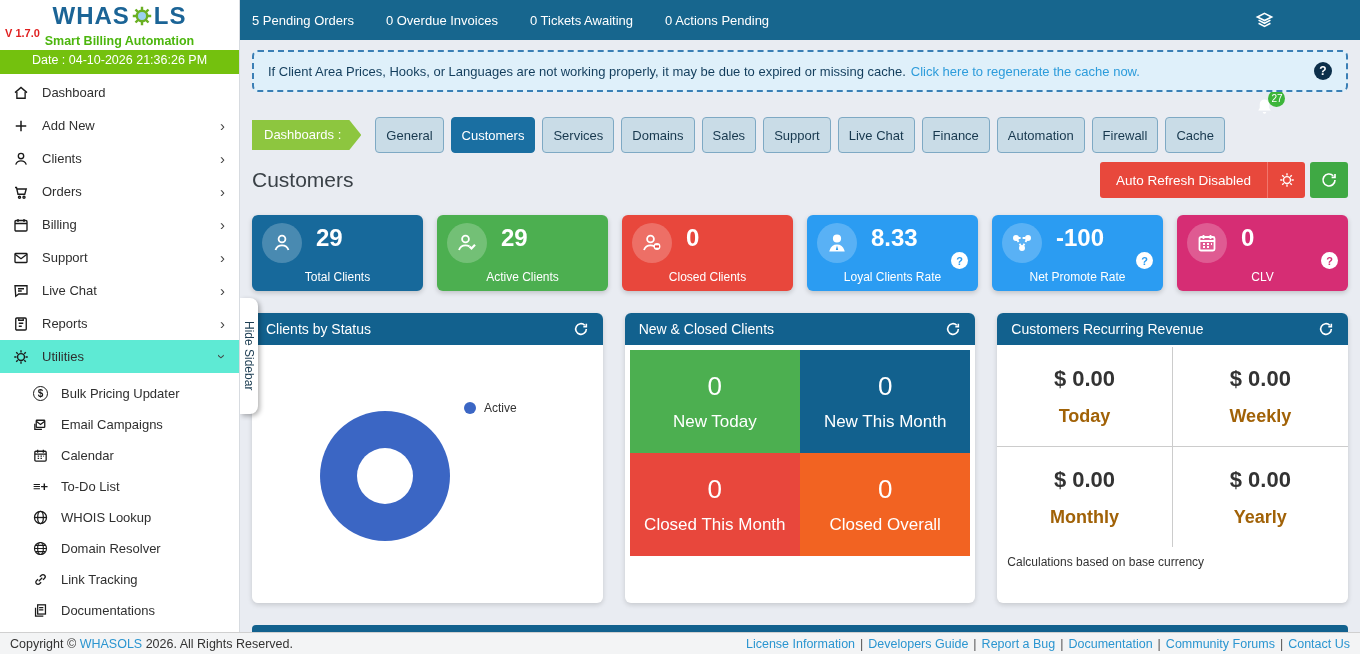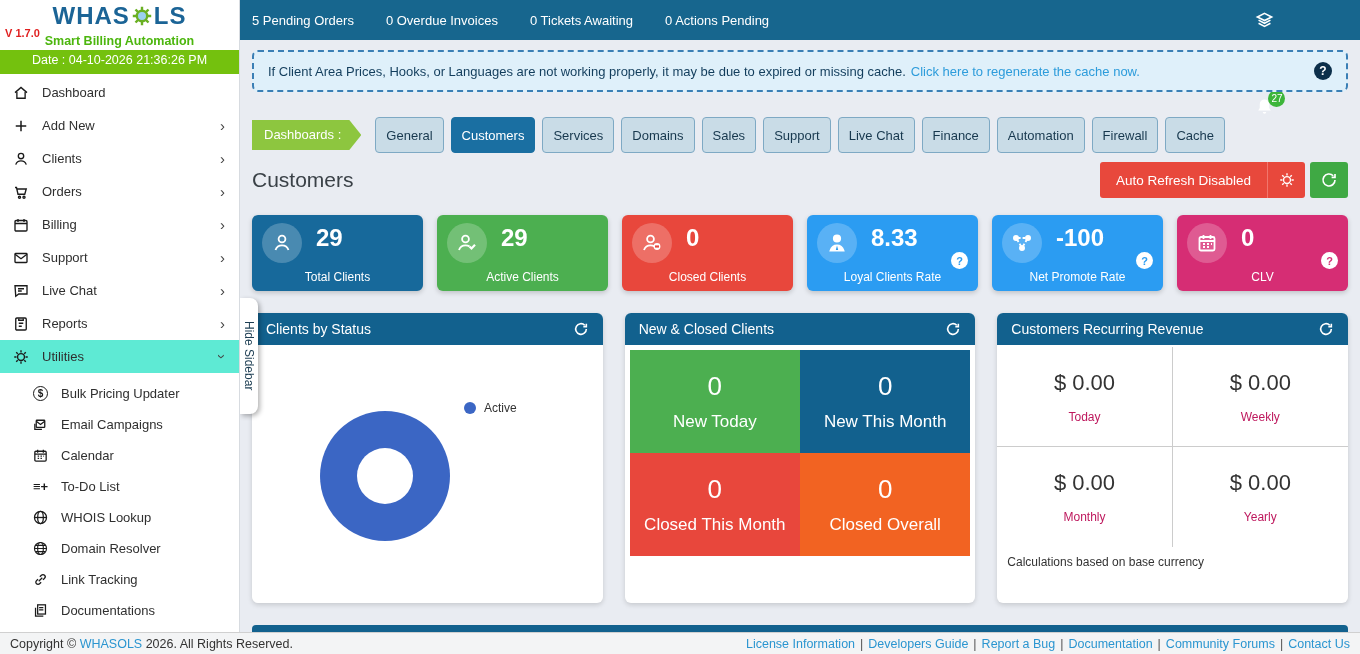--- a/index.html
+++ b/index.html
@@ -85,23 +85,23 @@
   .legend { position:absolute; top:56px; left:212px; display:flex; align-items:center; gap:8px; font-size:12px; color:#333; }
   .legend .dot { width:12px; height:12px; border-radius:50%; background:#3b66c4; }
   .donut { position:absolute; left:68px; top:66px; width:130px; height:130px; border-radius:50%; background:#3b66c4; }
   .donut .hole { position:absolute; left:50%; top:50%; width:56px; height:56px; border-radius:50%; background:#fff; transform:translate(-50%,-50%); }
 
   .quad { margin:5px 5px 0; display:grid; grid-template-columns:1fr 1fr; grid-auto-rows:103px; }
   .qcell { color:#fff; display:flex; flex-direction:column; align-items:center; justify-content:center; gap:10px; }
   .qcell .qv { font-size:26px; } .qcell .ql { font-size:17px; }
   .q-green{background:#4caf50;} .q-blue{background:#12618e;} .q-red{background:#e8473c;} .q-orange{background:#f26322;}
 
-  .rev-grid { margin-top:2px; display:grid; grid-template-columns:1fr 1fr; grid-auto-rows:100px; }
+  .rev-grid { margin-top:2px; display:grid; grid-template-columns:1fr 1fr; grid-auto-rows:100px;font-weight:bold; }
   .rcell { display:flex; flex-direction:column; align-items:center; justify-content:center; gap:14px; }
-  .rcell .rv { font-size:22px; color:#333; } .rcell .rl { font-size:12px; color:#be185d; }
+  .rcell .rv { font-size:22px; color:#333; } .rcell .rl { font-size:18px; color:#a16207; }
   .rcell.br { border-right:1px solid #ccc; } .rcell.bb { border-bottom:1px solid #ccc; }
   .rev-note { font-size:12px; color:#333; padding:8px 10px 0; }
 
   .cut-bar { margin-top:22px; height:12px; background:#12618e; border-radius:4px 4px 0 0; }
 
   .hide-tab { position:absolute; left:0; top:258px; width:18px; height:116px; background:#fff; border-radius:0 8px 8px 0;
     box-shadow:2px 2px 5px rgba(0,0,0,.3); writing-mode:vertical-rl; display:flex; align-items:center; justify-content:center;
     font-size:12px; color:#1c3d52; cursor:pointer; z-index:5; }
 
   

